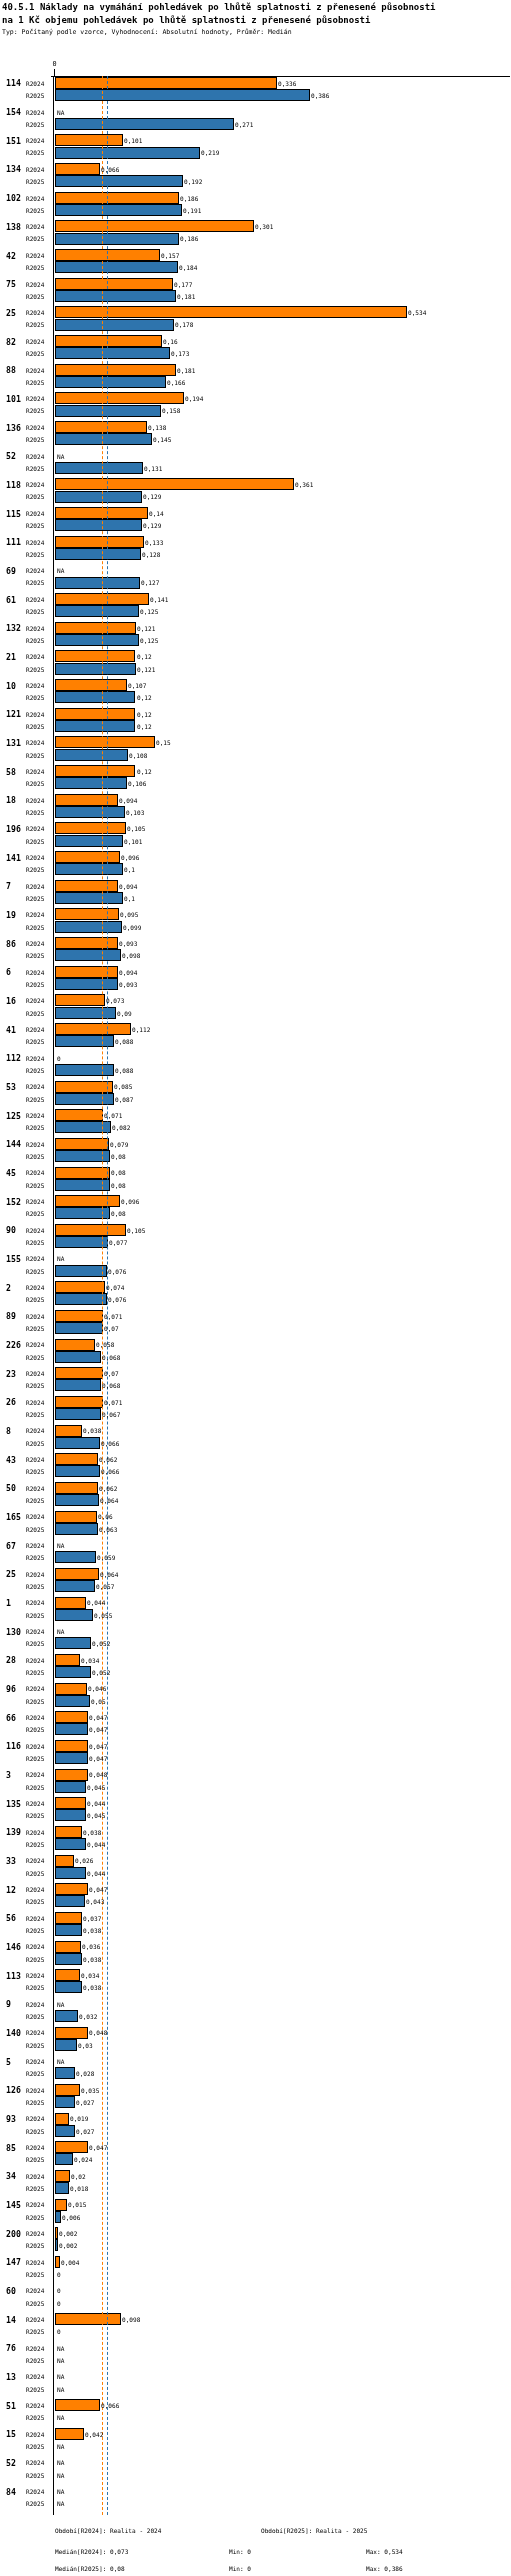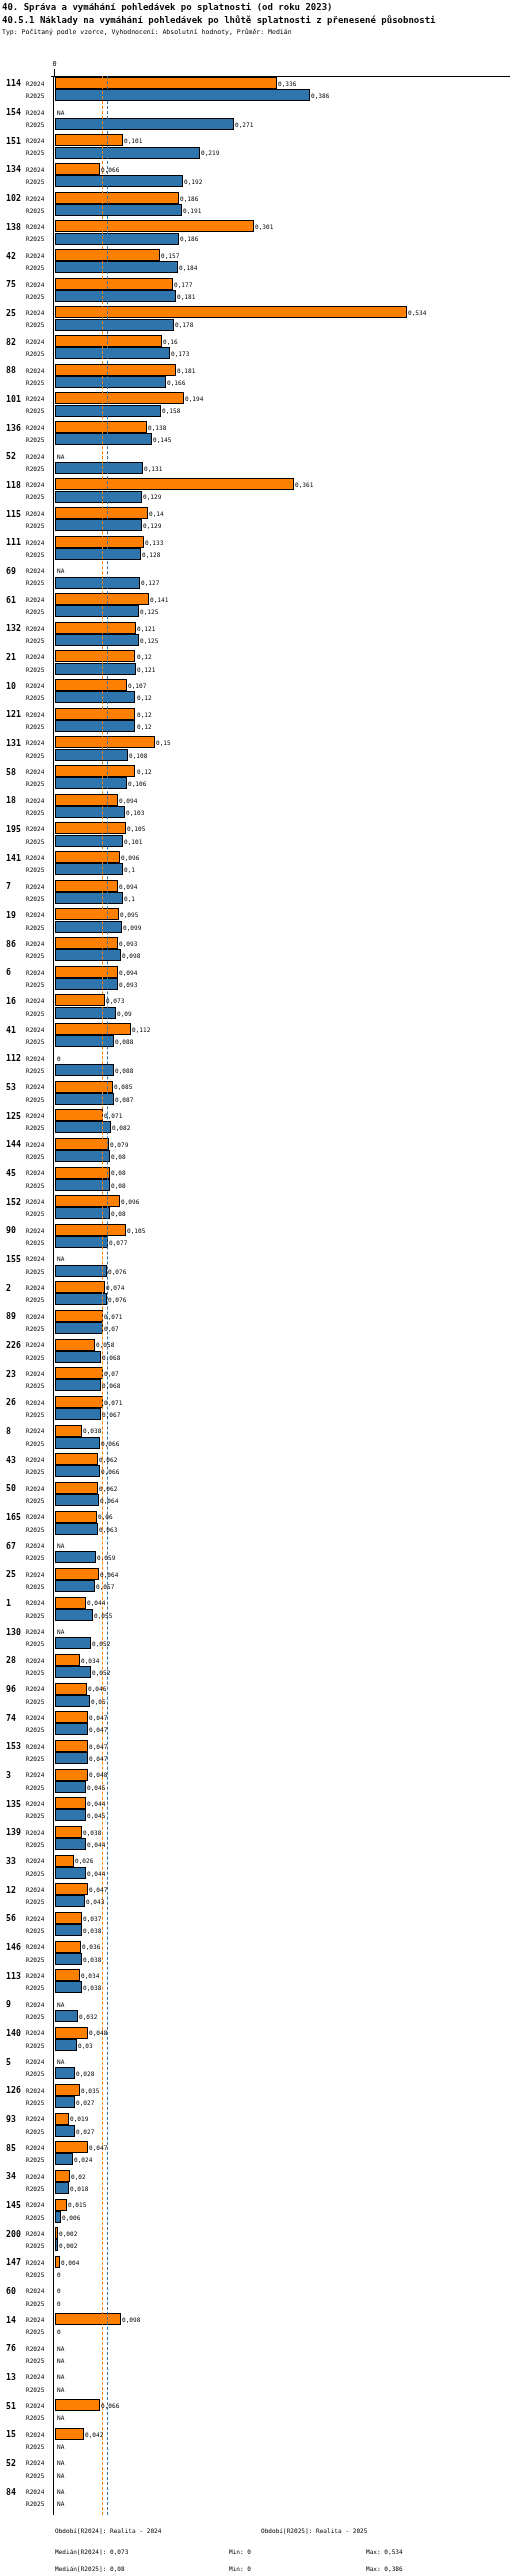--- a/index.html
+++ b/index.html
@@ -11,22 +11,22 @@
   #chart{position:absolute;left:0;top:0;width:512px;height:2576px;}
   .axline{position:absolute;background:#000;}
   .zl{position:absolute;left:49px;top:60px;width:11px;text-align:center;font-size:6.8px;}
   .legend span,.stats span{position:absolute;font-size:6.1px;white-space:nowrap;}
   .legend,.stats{position:absolute;left:0;width:512px;}
 </style>
 </head>
 <body>
 
 <div class="hdr">
-  <div class="t1">40. Správa a vymáhání pohledávek po splatnosti (od roku 2023)</div>
   <div class="t1">40.5.1 Náklady na vymáhání pohledávek po lhůtě splatnosti z přenesené působnosti</div>
+  <div class="t1">na 1 Kč objemu pohledávek po lhůtě splatnosti z přenesené působnosti</div>
   <div class="sub">Typ: Počítaný podle vzorce, Vyhodnocení: Absolutní hodnoty, Průměr: Medián</div>
 </div>
 
 <div id="chart">
   <div class="zl">0</div>
   <div class="axline" style="left:54px;top:69px;width:1.4px;height:7.5px;"></div>
   <div class="axline" style="left:51px;top:76px;width:459px;height:0.7px;"></div>
   <div class="axline" style="left:53px;top:76px;width:1.4px;height:2439px;"></div>
 <div style="position: absolute; left: 6.1px; top: 78px; font: bold 8.2px &quot;DejaVu Sans Mono&quot;, monospace;">114</div>
     <div style="position: absolute; left: 26px; top: 80px; font-size: 6.1px;">R2024</div>
@@ -200,21 +200,21 @@
     <div style="position: absolute; left: 26px; top: 780px; font-size: 6.1px;">R2025</div>
     <div style="position: absolute; left: 55px; top: 777px; width: 70px; height: 10.2px; background: rgb(46, 116, 173); border: 0.7px solid rgb(0, 0, 0); z-index: 1;"></div>
     <div style="position: absolute; left: 128px; top: 780px; font-size: 6.1px; z-index: 3;">0,106</div>
     <div style="position: absolute; left: 6.1px; top: 795px; font: bold 8.2px &quot;DejaVu Sans Mono&quot;, monospace;">18</div>
     <div style="position: absolute; left: 26px; top: 797px; font-size: 6.1px;">R2024</div>
     <div style="position: absolute; left: 55px; top: 794px; width: 61px; height: 10.2px; background: rgb(255, 128, 0); border: 0.7px solid rgb(0, 0, 0); z-index: 1;"></div>
     <div style="position: absolute; left: 119px; top: 797px; font-size: 6.1px; z-index: 3;">0,094</div>
     <div style="position: absolute; left: 26px; top: 809px; font-size: 6.1px;">R2025</div>
     <div style="position: absolute; left: 55px; top: 806px; width: 68px; height: 10.2px; background: rgb(46, 116, 173); border: 0.7px solid rgb(0, 0, 0); z-index: 1;"></div>
     <div style="position: absolute; left: 126px; top: 809px; font-size: 6.1px; z-index: 3;">0,103</div>
-    <div style="position: absolute; left: 6.1px; top: 824px; font: bold 8.2px &quot;DejaVu Sans Mono&quot;, monospace;">195</div>
+    <div style="position: absolute; left: 6.1px; top: 824px; font: bold 8.2px &quot;DejaVu Sans Mono&quot;, monospace;">196</div>
     <div style="position: absolute; left: 26px; top: 825px; font-size: 6.1px;">R2024</div>
     <div style="position: absolute; left: 55px; top: 822px; width: 69px; height: 10.2px; background: rgb(255, 128, 0); border: 0.7px solid rgb(0, 0, 0); z-index: 1;"></div>
     <div style="position: absolute; left: 127px; top: 825px; font-size: 6.1px; z-index: 3;">0,105</div>
     <div style="position: absolute; left: 26px; top: 838px; font-size: 6.1px;">R2025</div>
     <div style="position: absolute; left: 55px; top: 835px; width: 66px; height: 10.2px; background: rgb(46, 116, 173); border: 0.7px solid rgb(0, 0, 0); z-index: 1;"></div>
     <div style="position: absolute; left: 124px; top: 838px; font-size: 6.1px; z-index: 3;">0,101</div>
     <div style="position: absolute; left: 6.1px; top: 853px; font: bold 8.2px &quot;DejaVu Sans Mono&quot;, monospace;">141</div>
     <div style="position: absolute; left: 26px; top: 854px; font-size: 6.1px;">R2024</div>
     <div style="position: absolute; left: 55px; top: 851px; width: 63px; height: 10.2px; background: rgb(255, 128, 0); border: 0.7px solid rgb(0, 0, 0); z-index: 1;"></div>
     <div style="position: absolute; left: 121px; top: 854px; font-size: 6.1px; z-index: 3;">0,096</div>
@@ -413,28 +413,28 @@
     <div style="position: absolute; left: 26px; top: 1669px; font-size: 6.1px;">R2025</div>
     <div style="position: absolute; left: 55px; top: 1666px; width: 34px; height: 10.2px; background: rgb(46, 116, 173); border: 0.7px solid rgb(0, 0, 0); z-index: 1;"></div>
     <div style="position: absolute; left: 92px; top: 1669px; font-size: 6.1px; z-index: 3;">0,052</div>
     <div style="position: absolute; left: 6.1px; top: 1684px; font: bold 8.2px &quot;DejaVu Sans Mono&quot;, monospace;">96</div>
     <div style="position: absolute; left: 26px; top: 1685px; font-size: 6.1px;">R2024</div>
     <div style="position: absolute; left: 55px; top: 1683px; width: 30px; height: 10.2px; background: rgb(255, 128, 0); border: 0.7px solid rgb(0, 0, 0); z-index: 1;"></div>
     <div style="position: absolute; left: 88px; top: 1685px; font-size: 6.1px; z-index: 3;">0,046</div>
     <div style="position: absolute; left: 26px; top: 1698px; font-size: 6.1px;">R2025</div>
     <div style="position: absolute; left: 55px; top: 1695px; width: 33px; height: 10.2px; background: rgb(46, 116, 173); border: 0.7px solid rgb(0, 0, 0); z-index: 1;"></div>
     <div style="position: absolute; left: 91px; top: 1698px; font-size: 6.1px; z-index: 3;">0,05</div>
-    <div style="position: absolute; left: 6.1px; top: 1713px; font: bold 8.2px &quot;DejaVu Sans Mono&quot;, monospace;">74</div>
+    <div style="position: absolute; left: 6.1px; top: 1713px; font: bold 8.2px &quot;DejaVu Sans Mono&quot;, monospace;">66</div>
     <div style="position: absolute; left: 26px; top: 1714px; font-size: 6.1px;">R2024</div>
     <div style="position: absolute; left: 55px; top: 1711px; width: 31px; height: 10.2px; background: rgb(255, 128, 0); border: 0.7px solid rgb(0, 0, 0); z-index: 1;"></div>
     <div style="position: absolute; left: 89px; top: 1714px; font-size: 6.1px; z-index: 3;">0,047</div>
     <div style="position: absolute; left: 26px; top: 1726px; font-size: 6.1px;">R2025</div>
     <div style="position: absolute; left: 55px; top: 1723px; width: 31px; height: 10.2px; background: rgb(46, 116, 173); border: 0.7px solid rgb(0, 0, 0); z-index: 1;"></div>
     <div style="position: absolute; left: 89px; top: 1726px; font-size: 6.1px; z-index: 3;">0,047</div>
-    <div style="position: absolute; left: 6.1px; top: 1741px; font: bold 8.2px &quot;DejaVu Sans Mono&quot;, monospace;">153</div>
+    <div style="position: absolute; left: 6.1px; top: 1741px; font: bold 8.2px &quot;DejaVu Sans Mono&quot;, monospace;">116</div>
     <div style="position: absolute; left: 26px; top: 1743px; font-size: 6.1px;">R2024</div>
     <div style="position: absolute; left: 55px; top: 1740px; width: 31px; height: 10.2px; background: rgb(255, 128, 0); border: 0.7px solid rgb(0, 0, 0); z-index: 1;"></div>
     <div style="position: absolute; left: 89px; top: 1743px; font-size: 6.1px; z-index: 3;">0,047</div>
     <div style="position: absolute; left: 26px; top: 1755px; font-size: 6.1px;">R2025</div>
     <div style="position: absolute; left: 55px; top: 1752px; width: 31px; height: 10.2px; background: rgb(46, 116, 173); border: 0.7px solid rgb(0, 0, 0); z-index: 1;"></div>
     <div style="position: absolute; left: 89px; top: 1755px; font-size: 6.1px; z-index: 3;">0,047</div>
     <div style="position: absolute; left: 6.1px; top: 1770px; font: bold 8.2px &quot;DejaVu Sans Mono&quot;, monospace;">3</div>
     <div style="position: absolute; left: 26px; top: 1771px; font-size: 6.1px;">R2024</div>
     <div style="position: absolute; left: 55px; top: 1769px; width: 31px; height: 10.2px; background: rgb(255, 128, 0); border: 0.7px solid rgb(0, 0, 0); z-index: 1;"></div>
     <div style="position: absolute; left: 89px; top: 1771px; font-size: 6.1px; z-index: 3;">0,048</div>

